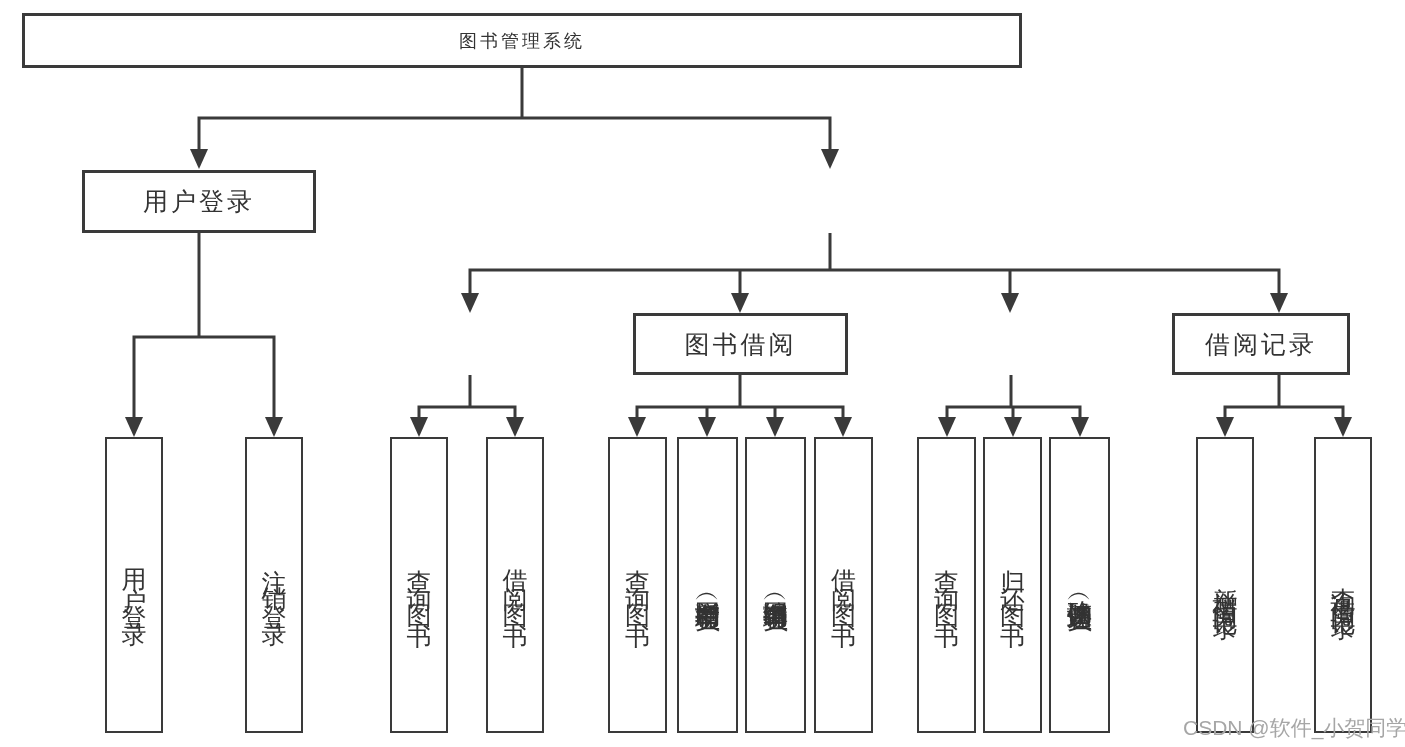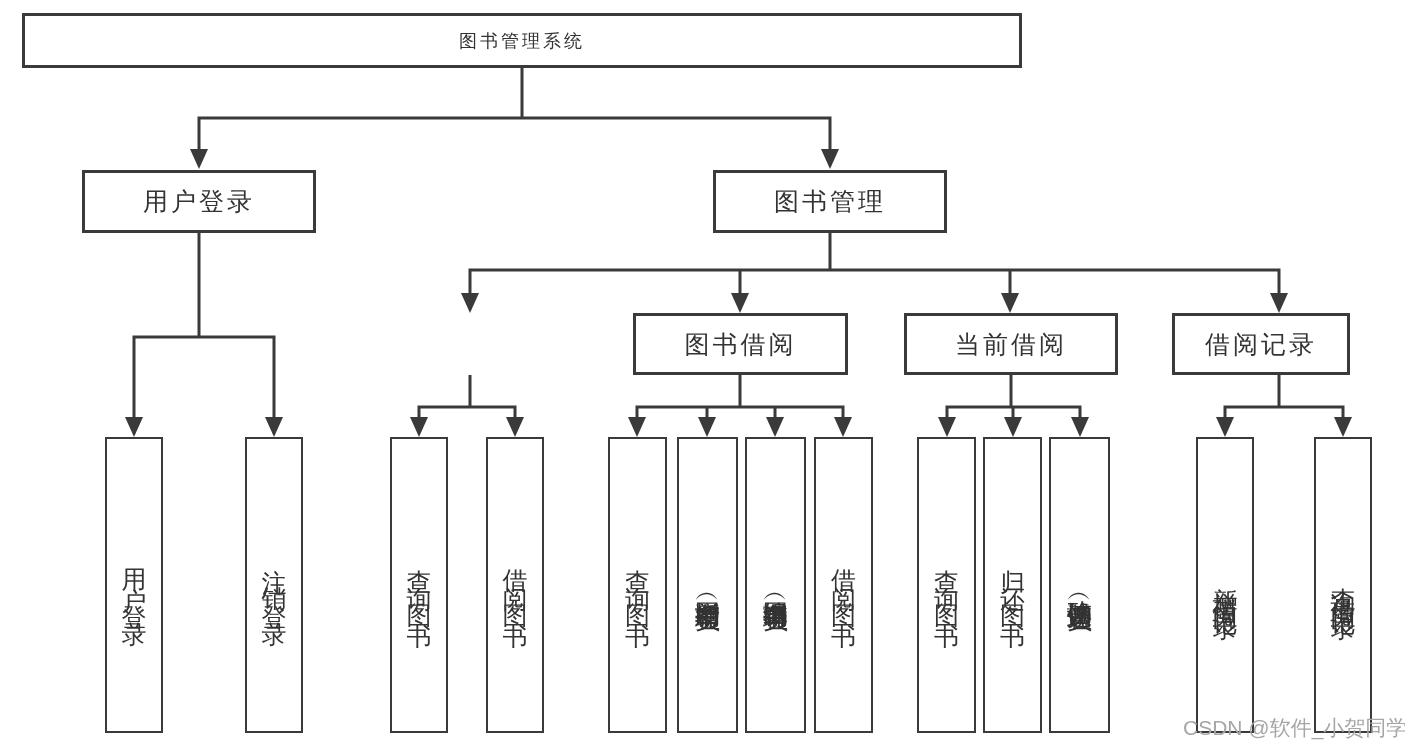--- a/index.html
+++ b/index.html
@@ -106,29 +106,23 @@
     </g>
   </svg>
 
   <div class="node root-node" style="left:22px;top:13px;width:1000px;height:55px">
     <span>图书管理系统</span>
   </div>
 
   <div class="node hnode" style="left:82px;top:170px;width:234px;height:63px">
     <span>用户登录</span>
   </div>
-  <div class="node hnode" style="left:713px;top:170px;width:234px;height:63px">
-    <span>图书管理</span>
-  </div>
 
   <div class="node hnode" style="left:633px;top:313px;width:215px;height:62px">
     <span>图书借阅</span>
-  </div>
-  <div class="node hnode" style="left:904px;top:313px;width:214px;height:62px">
-    <span>当前借阅</span>
   </div>
   <div class="node hnode" style="left:1172px;top:313px;width:178px;height:62px">
     <span>借阅记录</span>
   </div>
 
   <div class="node leaf sp4" style="left:105px;top:437px;width:58px;height:296px">
     <span>用户登录</span>
   </div>
   <div class="node leaf sp4" style="left:245px;top:437px;width:58px;height:296px">
     <span>注销登录</span>

